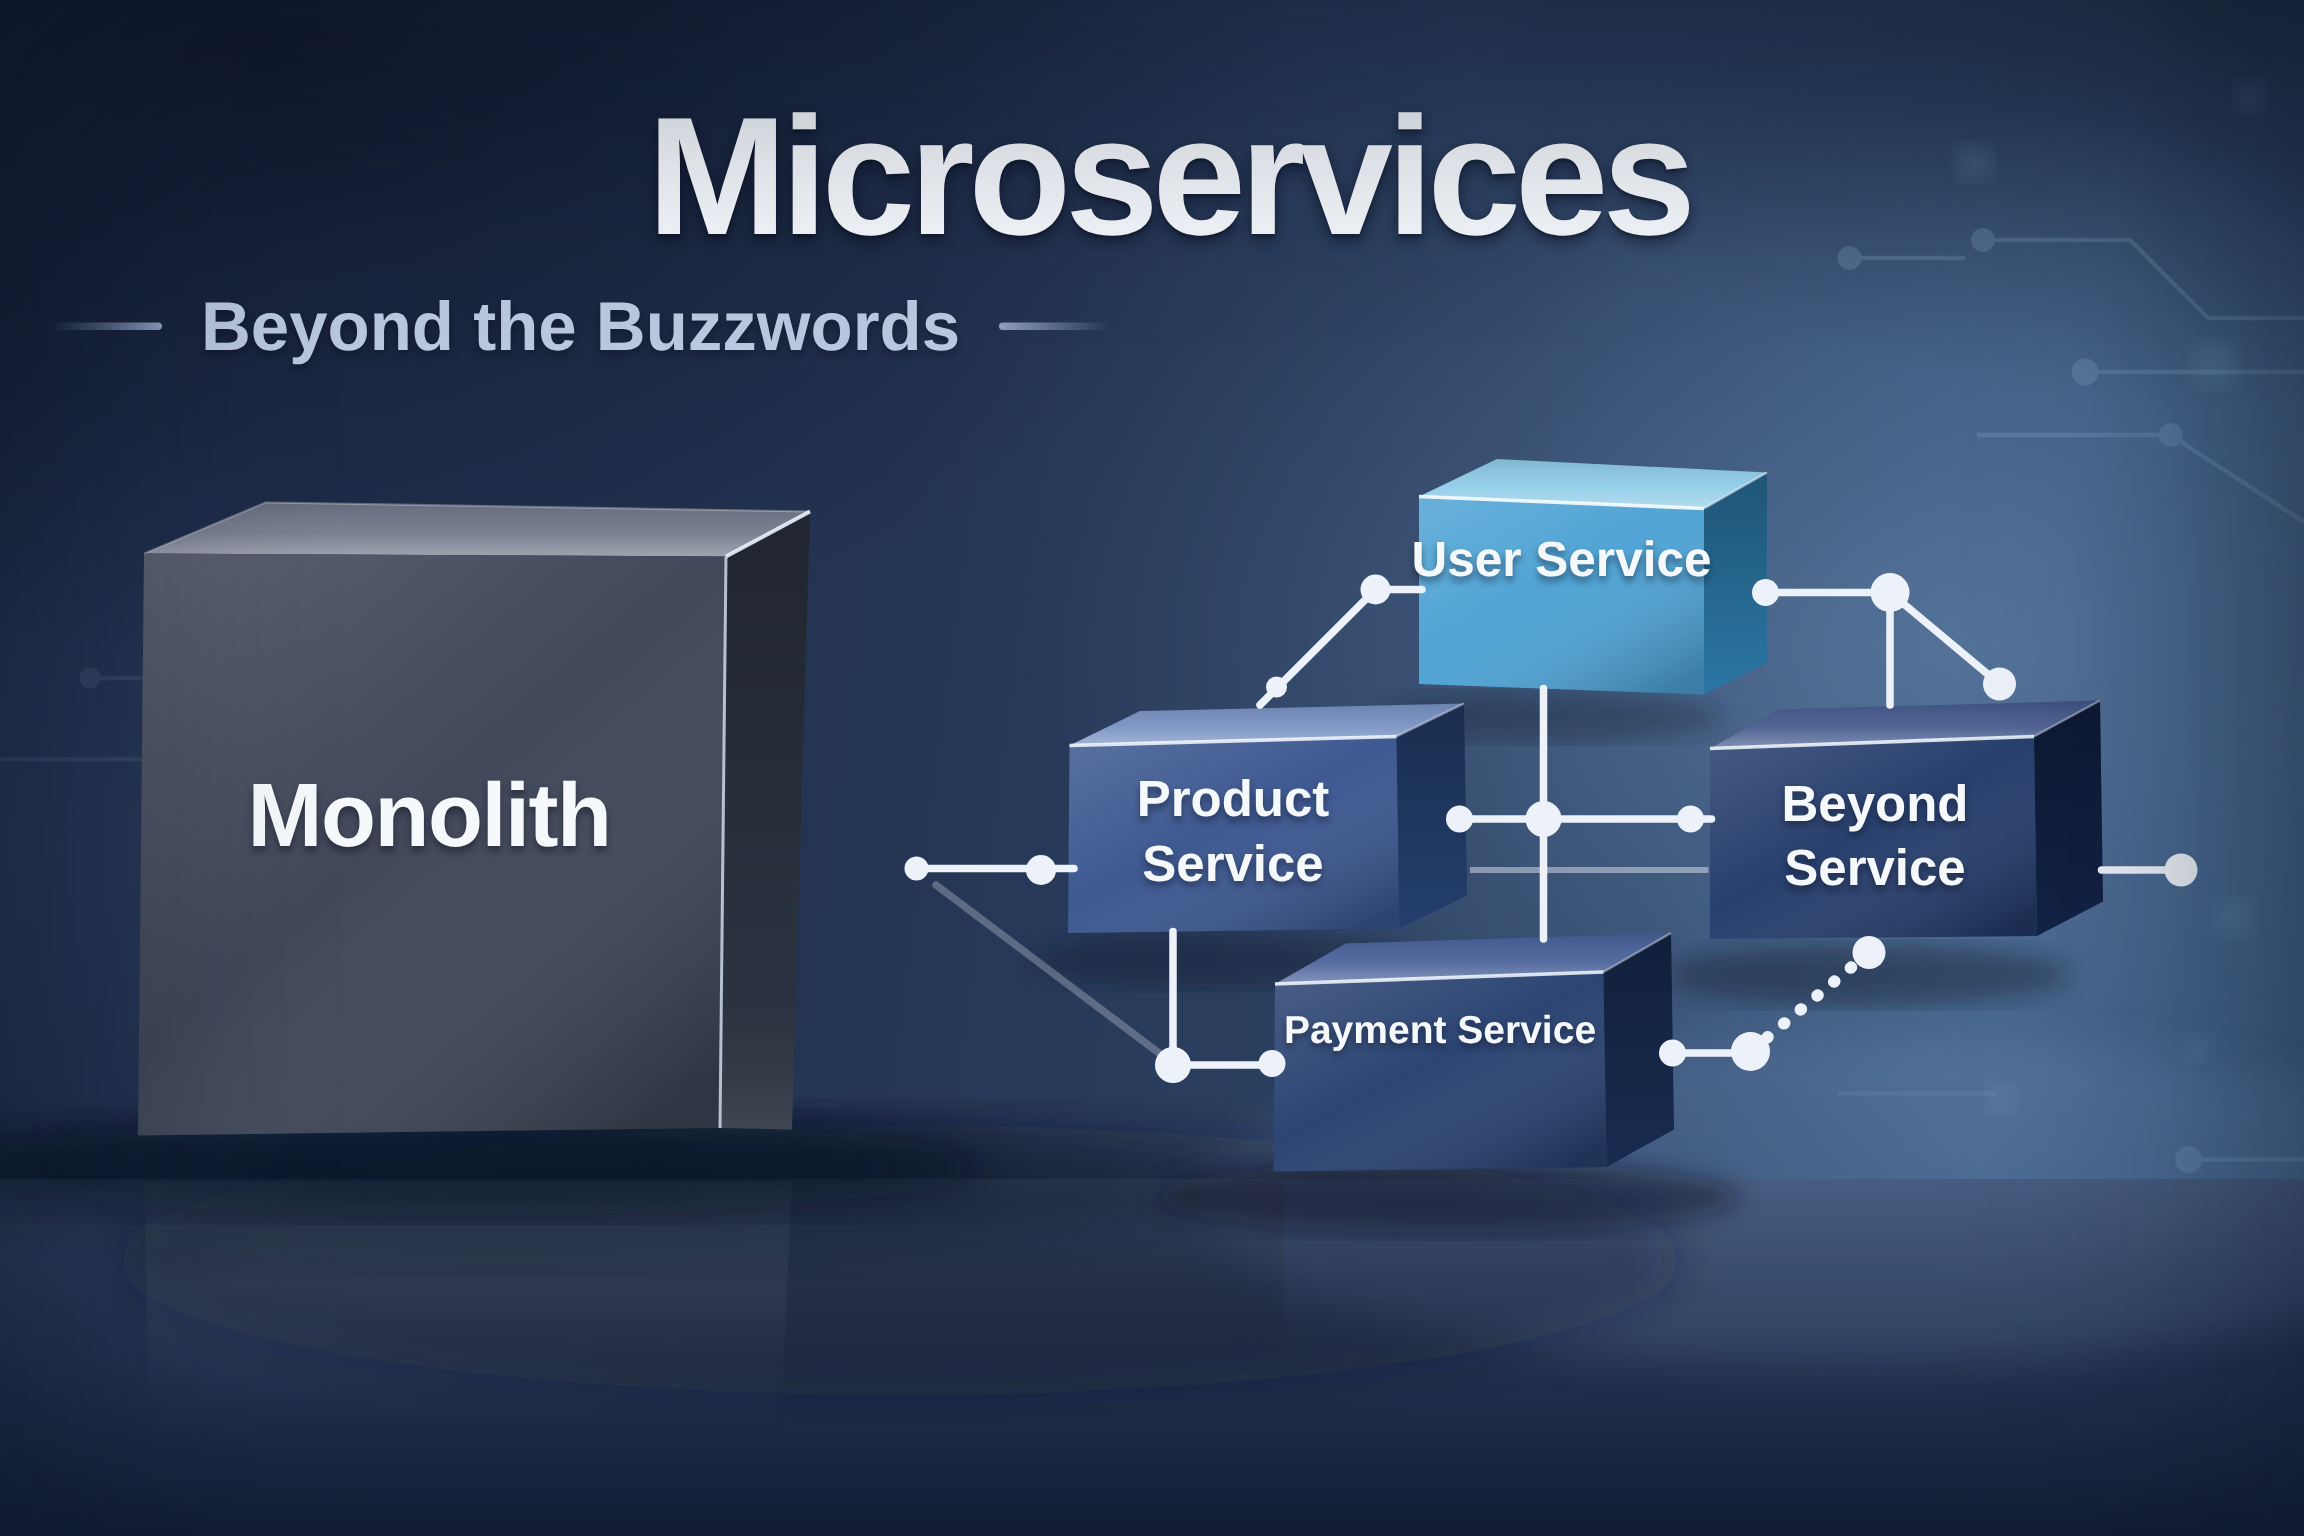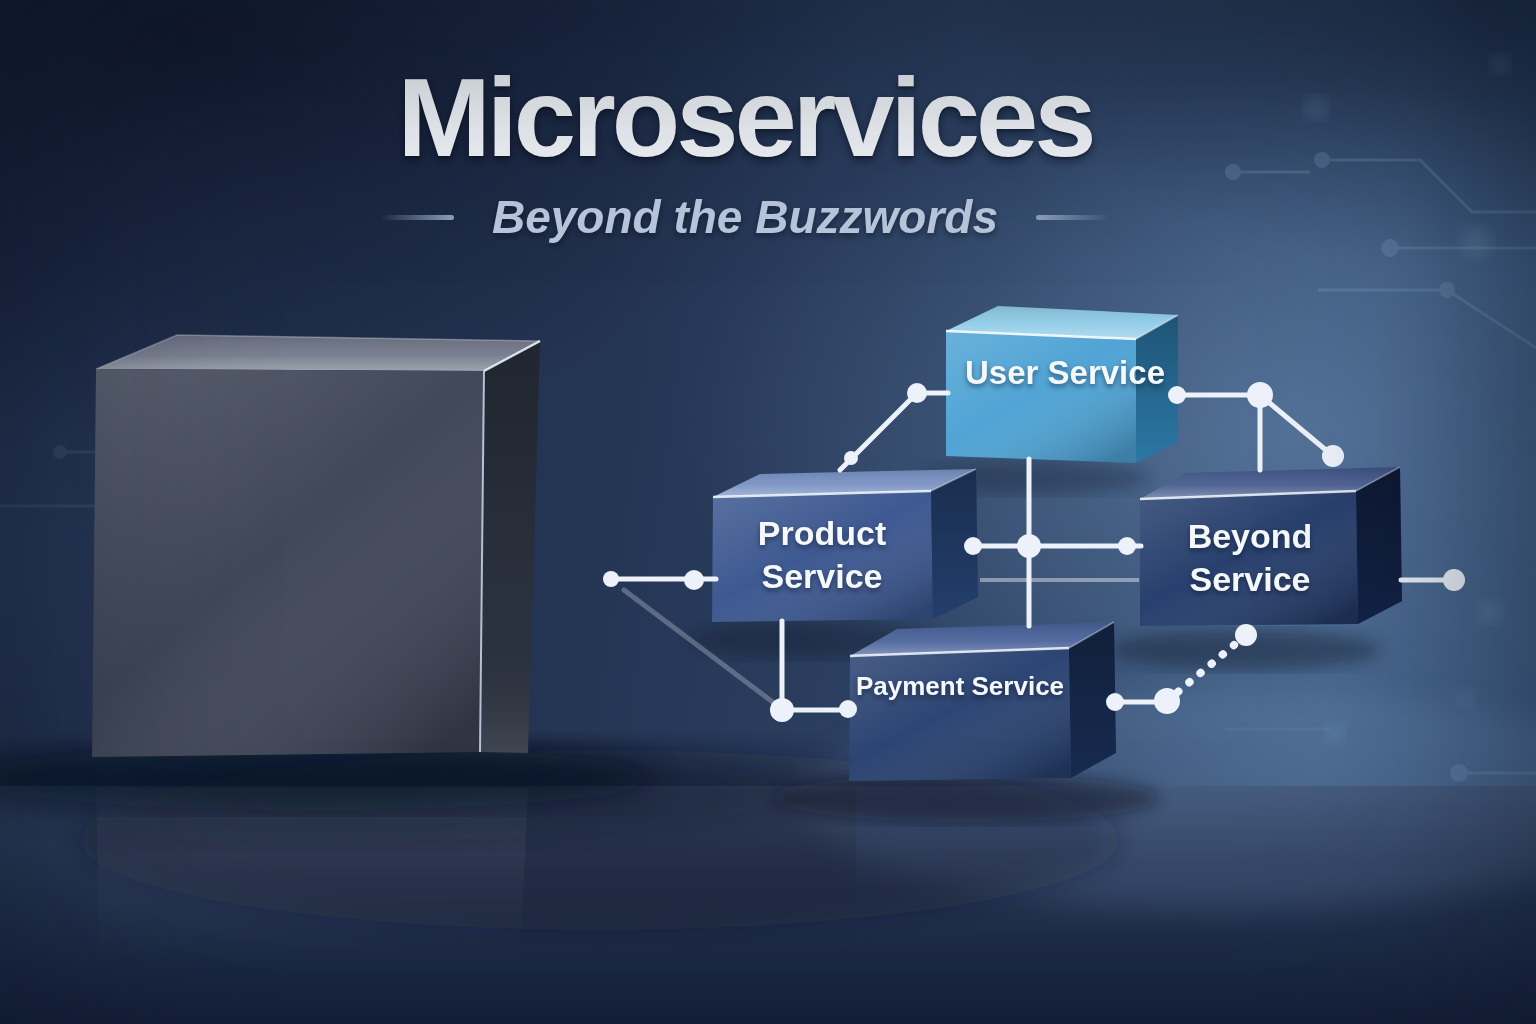--- a/index.html
+++ b/index.html
@@ -20,39 +20,39 @@
       radial-gradient(1100px 650px at 12% 4%, rgba(6,10,24,.55), rgba(6,10,24,0) 62%),
       radial-gradient(800px 420px at 97% 0%, rgba(6,10,24,.50), rgba(6,10,24,0) 65%),
       radial-gradient(600px 520px at 0% 55%, rgba(70,95,135,.22), rgba(70,95,135,0) 60%),
       linear-gradient(98deg, #202e4c 0%, #243453 38%, #2d4263 62%, #3d5a80 85%, #335076 100%);
   }
   .stage::after{
     content:""; position:absolute; inset:0; pointer-events:none;
     box-shadow: inset 0 0 220px 40px rgba(5,10,25,.45);
   }
   svg.scene{position:absolute; left:0; top:0;}
-  .title-wrap{position:absolute; left:0; top:62px; width:1490px; text-align:center;}
+  .title-wrap{position:absolute; left:0; top:62px; width:1490px; text-align:center;padding-left:34px;}
   .title{
     margin:0; font-size:112px; font-weight:700; letter-spacing:-4px; line-height:1;
     color:#f4f8fc; text-shadow:0 4px 10px rgba(8,14,28,.5), 0 2px 2px rgba(8,14,28,.35);
   }
-  .subtitle-row{margin-top:16px; display:flex; align-items:center; justify-content:center; gap:38px;font-style:italic;}
+  .subtitle-row{margin-top:16px; display:flex; align-items:center; gap:26px;}
   .subtitle{
     font-size:46px; font-weight:700; color:#b9c8de; letter-spacing:0;
     text-shadow:0 3px 6px rgba(8,14,28,.45);
   }
   .dash{width:74px; height:5px; border-radius:3px;}
   .dash-left{background:linear-gradient(90deg, rgba(143,162,192,0), #8fa2c0);}
   .dash-right{background:linear-gradient(270deg, rgba(143,162,192,0), #8fa2c0);}
   .box-label{
     position:absolute; color:#f6f9fc; font-weight:700; text-align:center;
     text-shadow:0 3px 5px rgba(8,14,28,.45); line-height:1.27;
   }
   .lbl-monolith{left:86px; top:514px; width:400px; font-size:60px; letter-spacing:-1px; line-height:1;}
-  .lbl-user{left:941px; top:352px; width:200px; font-size:33px;margin-left:24px;}
+  .lbl-user{left:941px; top:352px; width:200px; font-size:33px;}
   .lbl-product{left:710px; top:512px; width:224px; font-size:34px;}
   .lbl-order{left:1138px; top:515px; width:224px; font-size:34px;}
   .lbl-payment{left:848px; top:670px; width:224px; font-size:26px;}
 </style>
 </head>
 <body>
 
 <div class="stage">
 
   <svg class="scene" width="1536" height="1024" viewBox="0 0 1536 1024">
@@ -250,17 +250,18 @@
 
   <div class="title-wrap">
     <h1 class="title">Microservices</h1>
     <div class="subtitle-row">
       <span class="dash dash-left"></span>
       <span class="subtitle">Beyond the Buzzwords</span>
       <span class="dash dash-right"></span>
     </div>
   </div>
 
+  <div class="box-label lbl-monolith">Monolith</div>
   <div class="box-label lbl-user">User Service</div>
   <div class="box-label lbl-product">Product Service</div>
   <div class="box-label lbl-order">Beyond Service</div>
   <div class="box-label lbl-payment">Payment Service</div>
 </div>
 
 </body></html>

